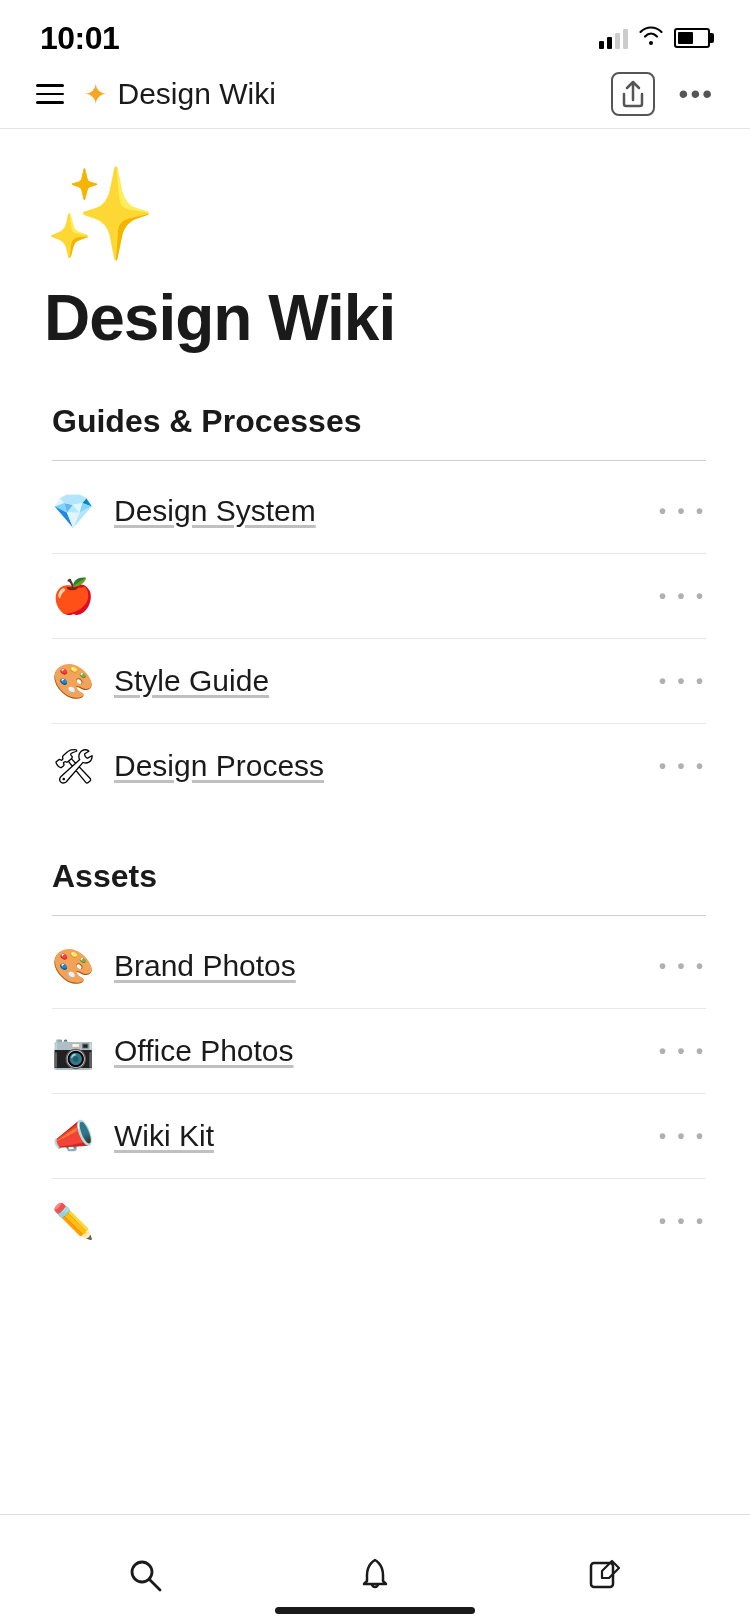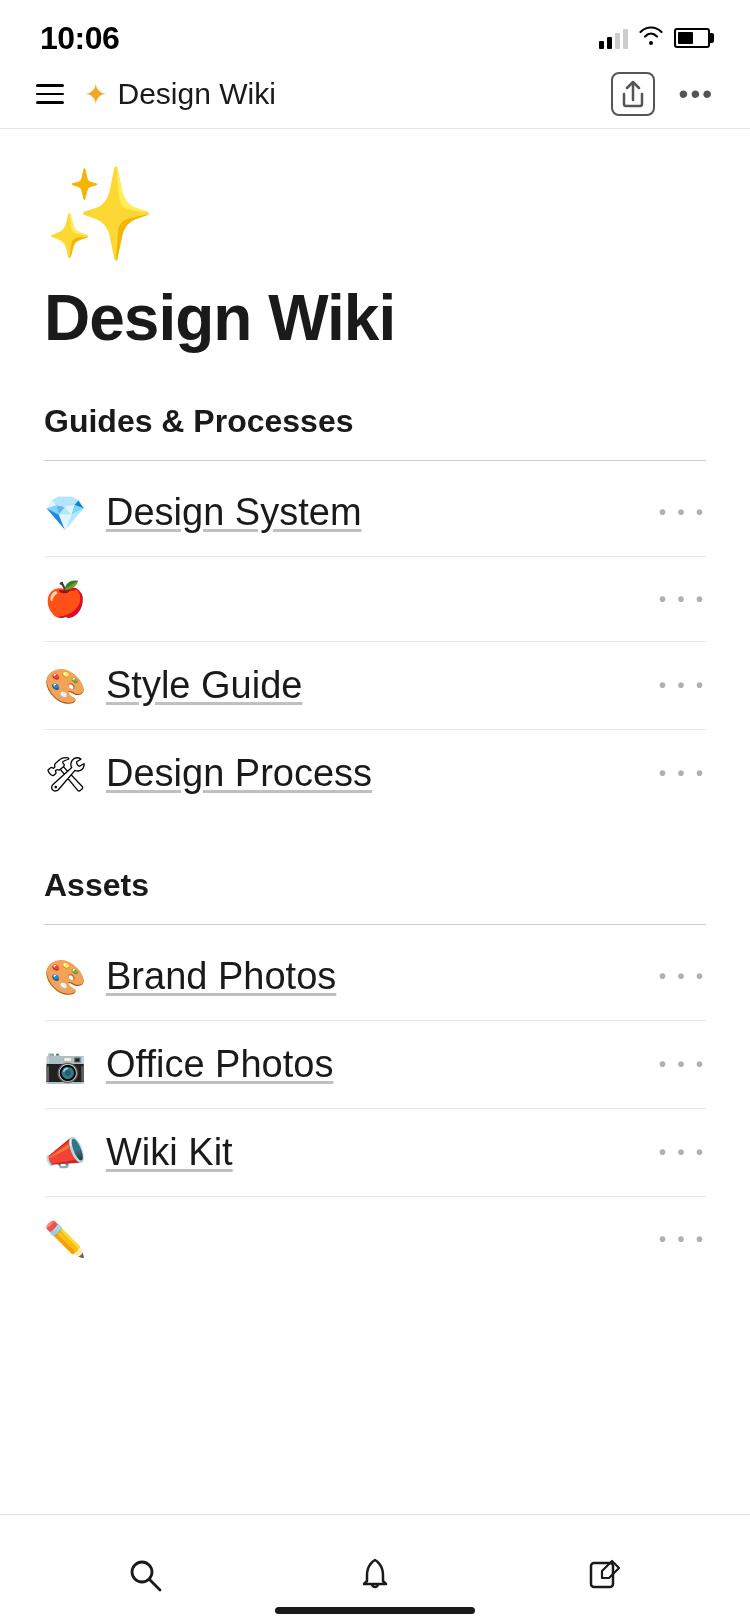--- a/index.html
+++ b/index.html
@@ -185,20 +185,21 @@
       font-size: 64px;
       font-weight: 800;
       color: #1a1a1a;
       letter-spacing: -1px;
       line-height: 1.1;
     }
 
     
     .section {
       margin-top: 50px;
+      margin-left: 8px;
     }
 
     .section-heading {
       font-size: 32px;
       font-weight: 700;
       color: #1a1a1a;
       margin-bottom: 20px;
     }
 
     .section-divider {
@@ -227,21 +228,21 @@
       gap: 18px;
     }
 
     .item-emoji {
       font-size: 34px;
       width: 44px;
       text-align: center;
     }
 
     .item-label {
-      font-size: 38px;
+      font-size: 30px;
       color: #1a1a1a;
       font-weight: 400;
       text-decoration: underline;
       text-decoration-color: #c0c0c0;
       text-underline-offset: 4px;
     }
 
     .item-more {
       color: #b0b0b0;
       font-size: 20px;
@@ -287,21 +288,21 @@
     
     .search-svg, .bell-svg, .compose-svg {
       width: 36px;
       height: 36px;
     }
   </style>
 </head>
 <body>
 
 <div class="status-bar">
-  <span class="status-time">10:06</span>
+  <span class="status-time">10:01</span>
   <div class="status-icons">
     <div class="signal-bars">
       <div class="signal-bar b1"></div>
       <div class="signal-bar b2"></div>
       <div class="signal-bar b3"></div>
       <div class="signal-bar b4"></div>
     </div>
     <span class="wifi-icon">
       <svg width="26" height="20" viewBox="0 0 26 20" fill="none">
         <path d="M13 16a2 2 0 1 1 0 4 2 2 0 0 1 0-4z" fill="#000"></path>

